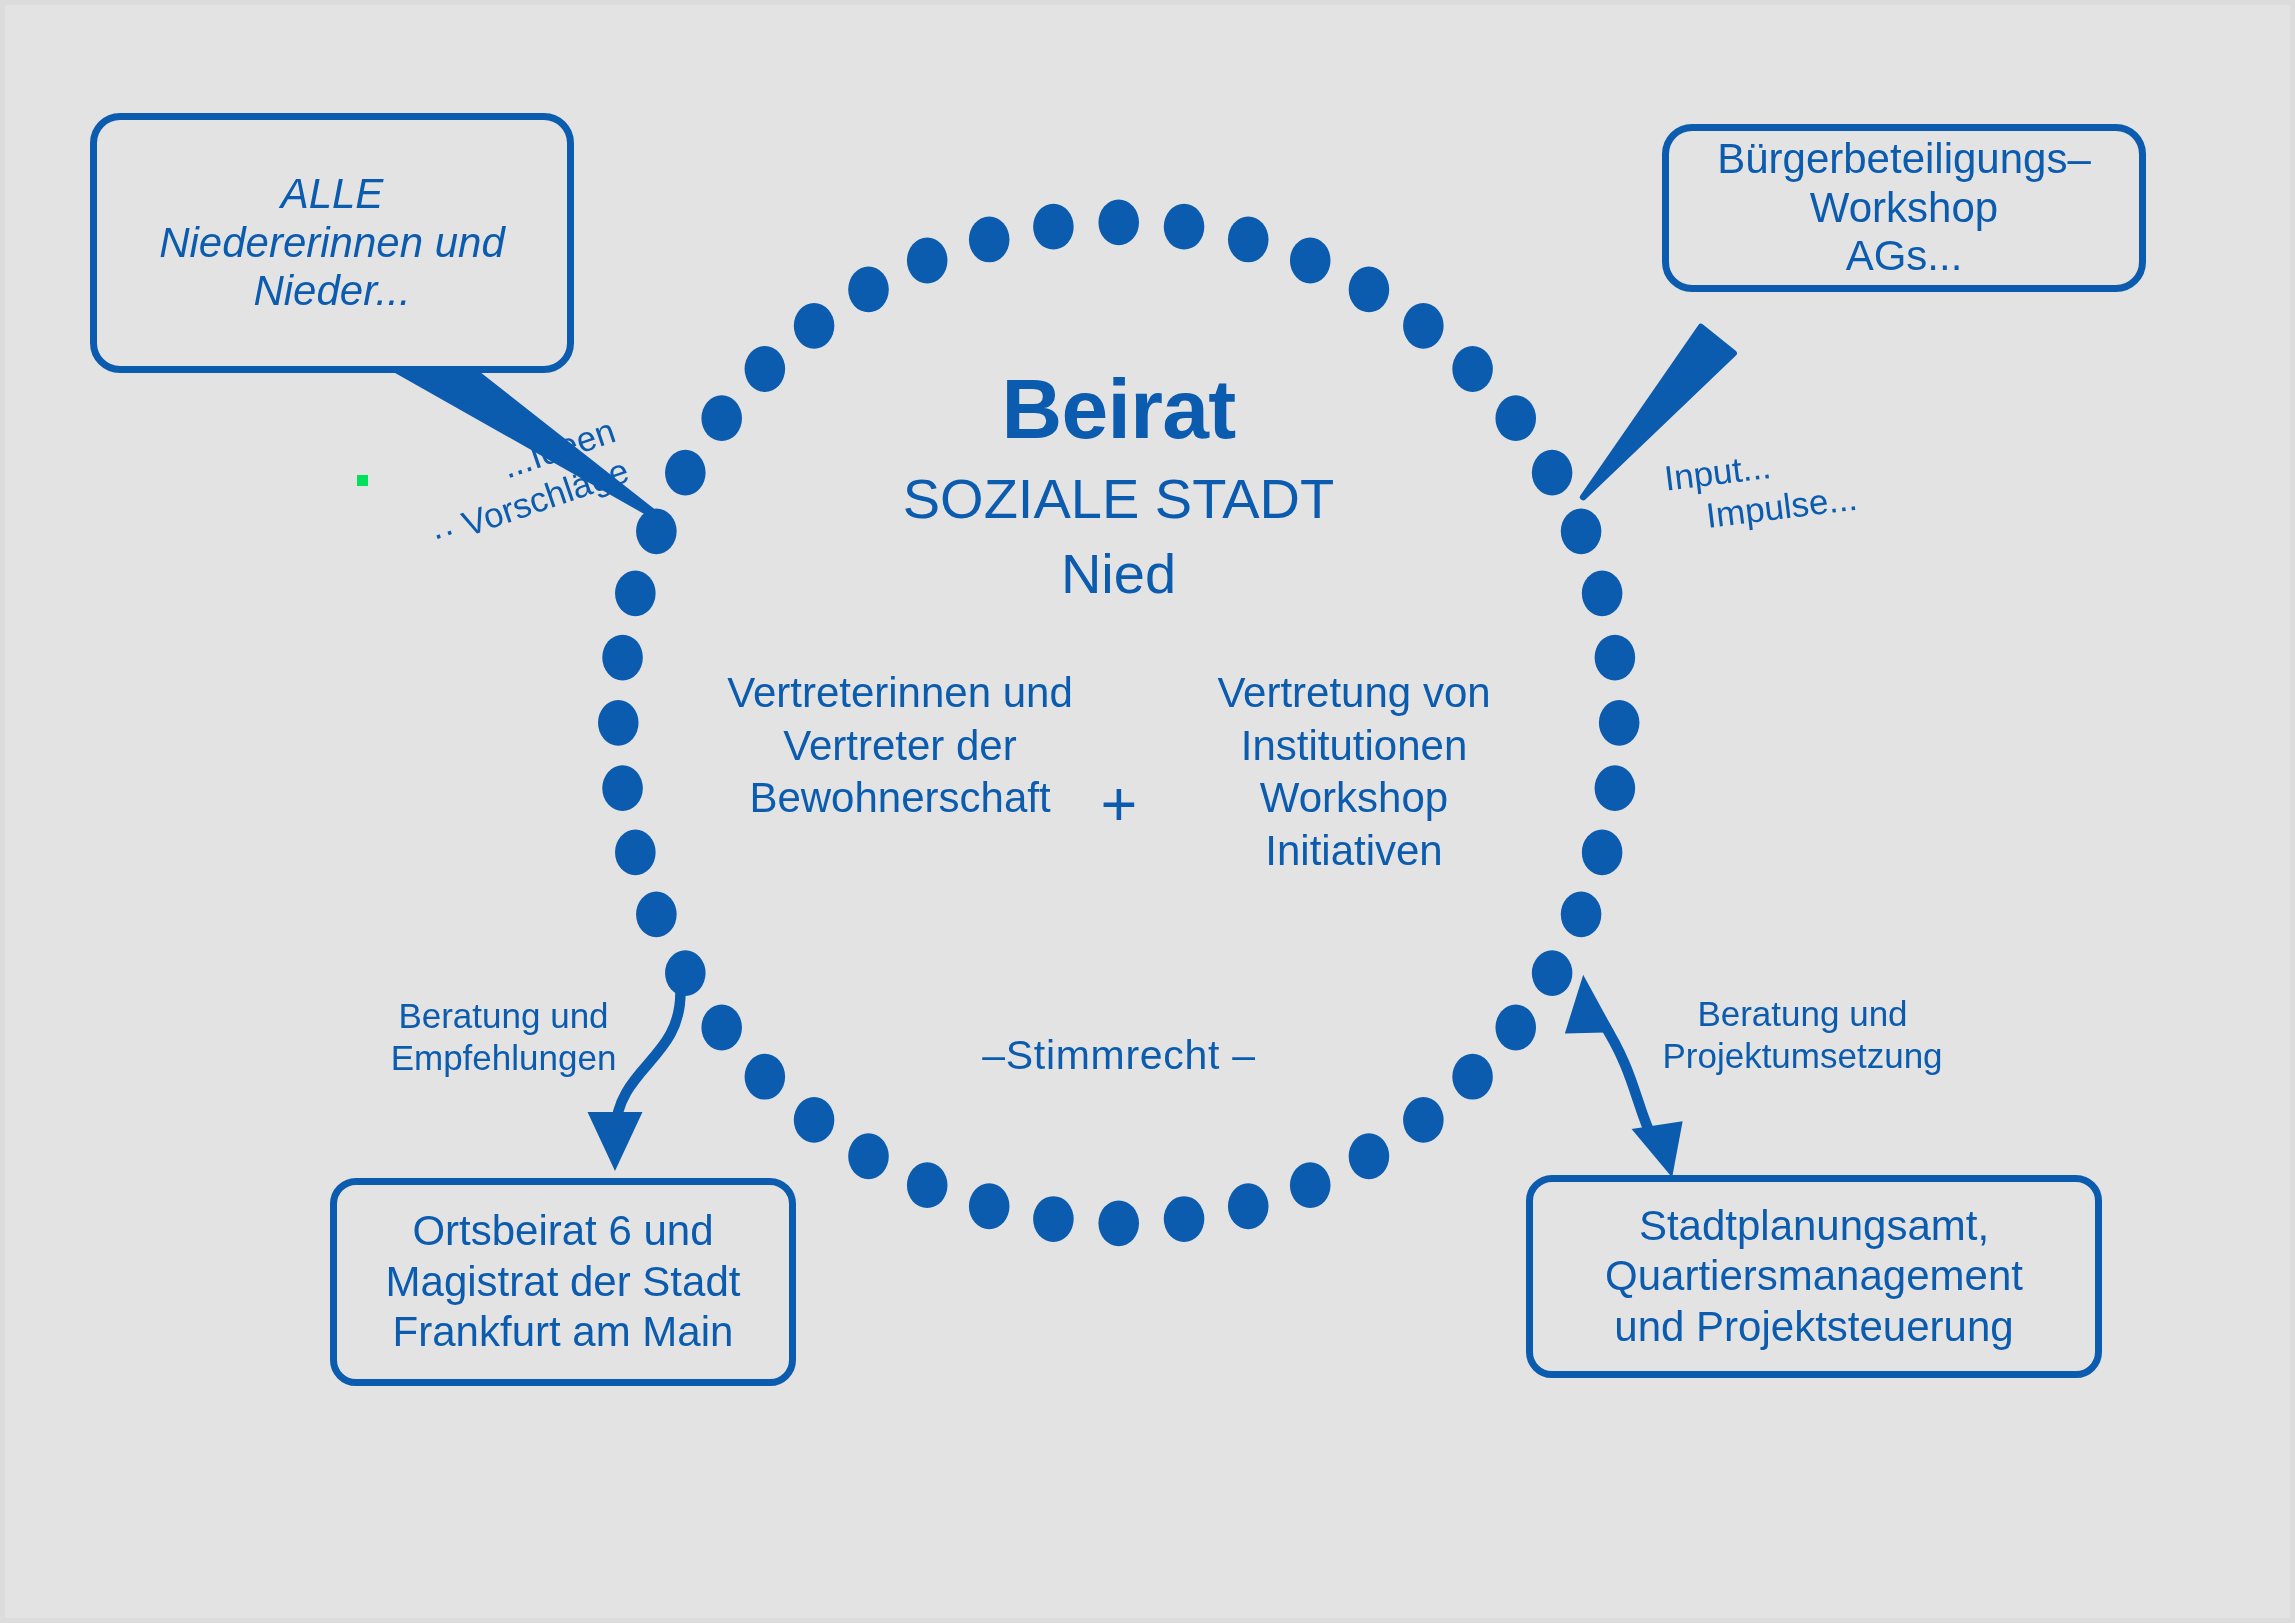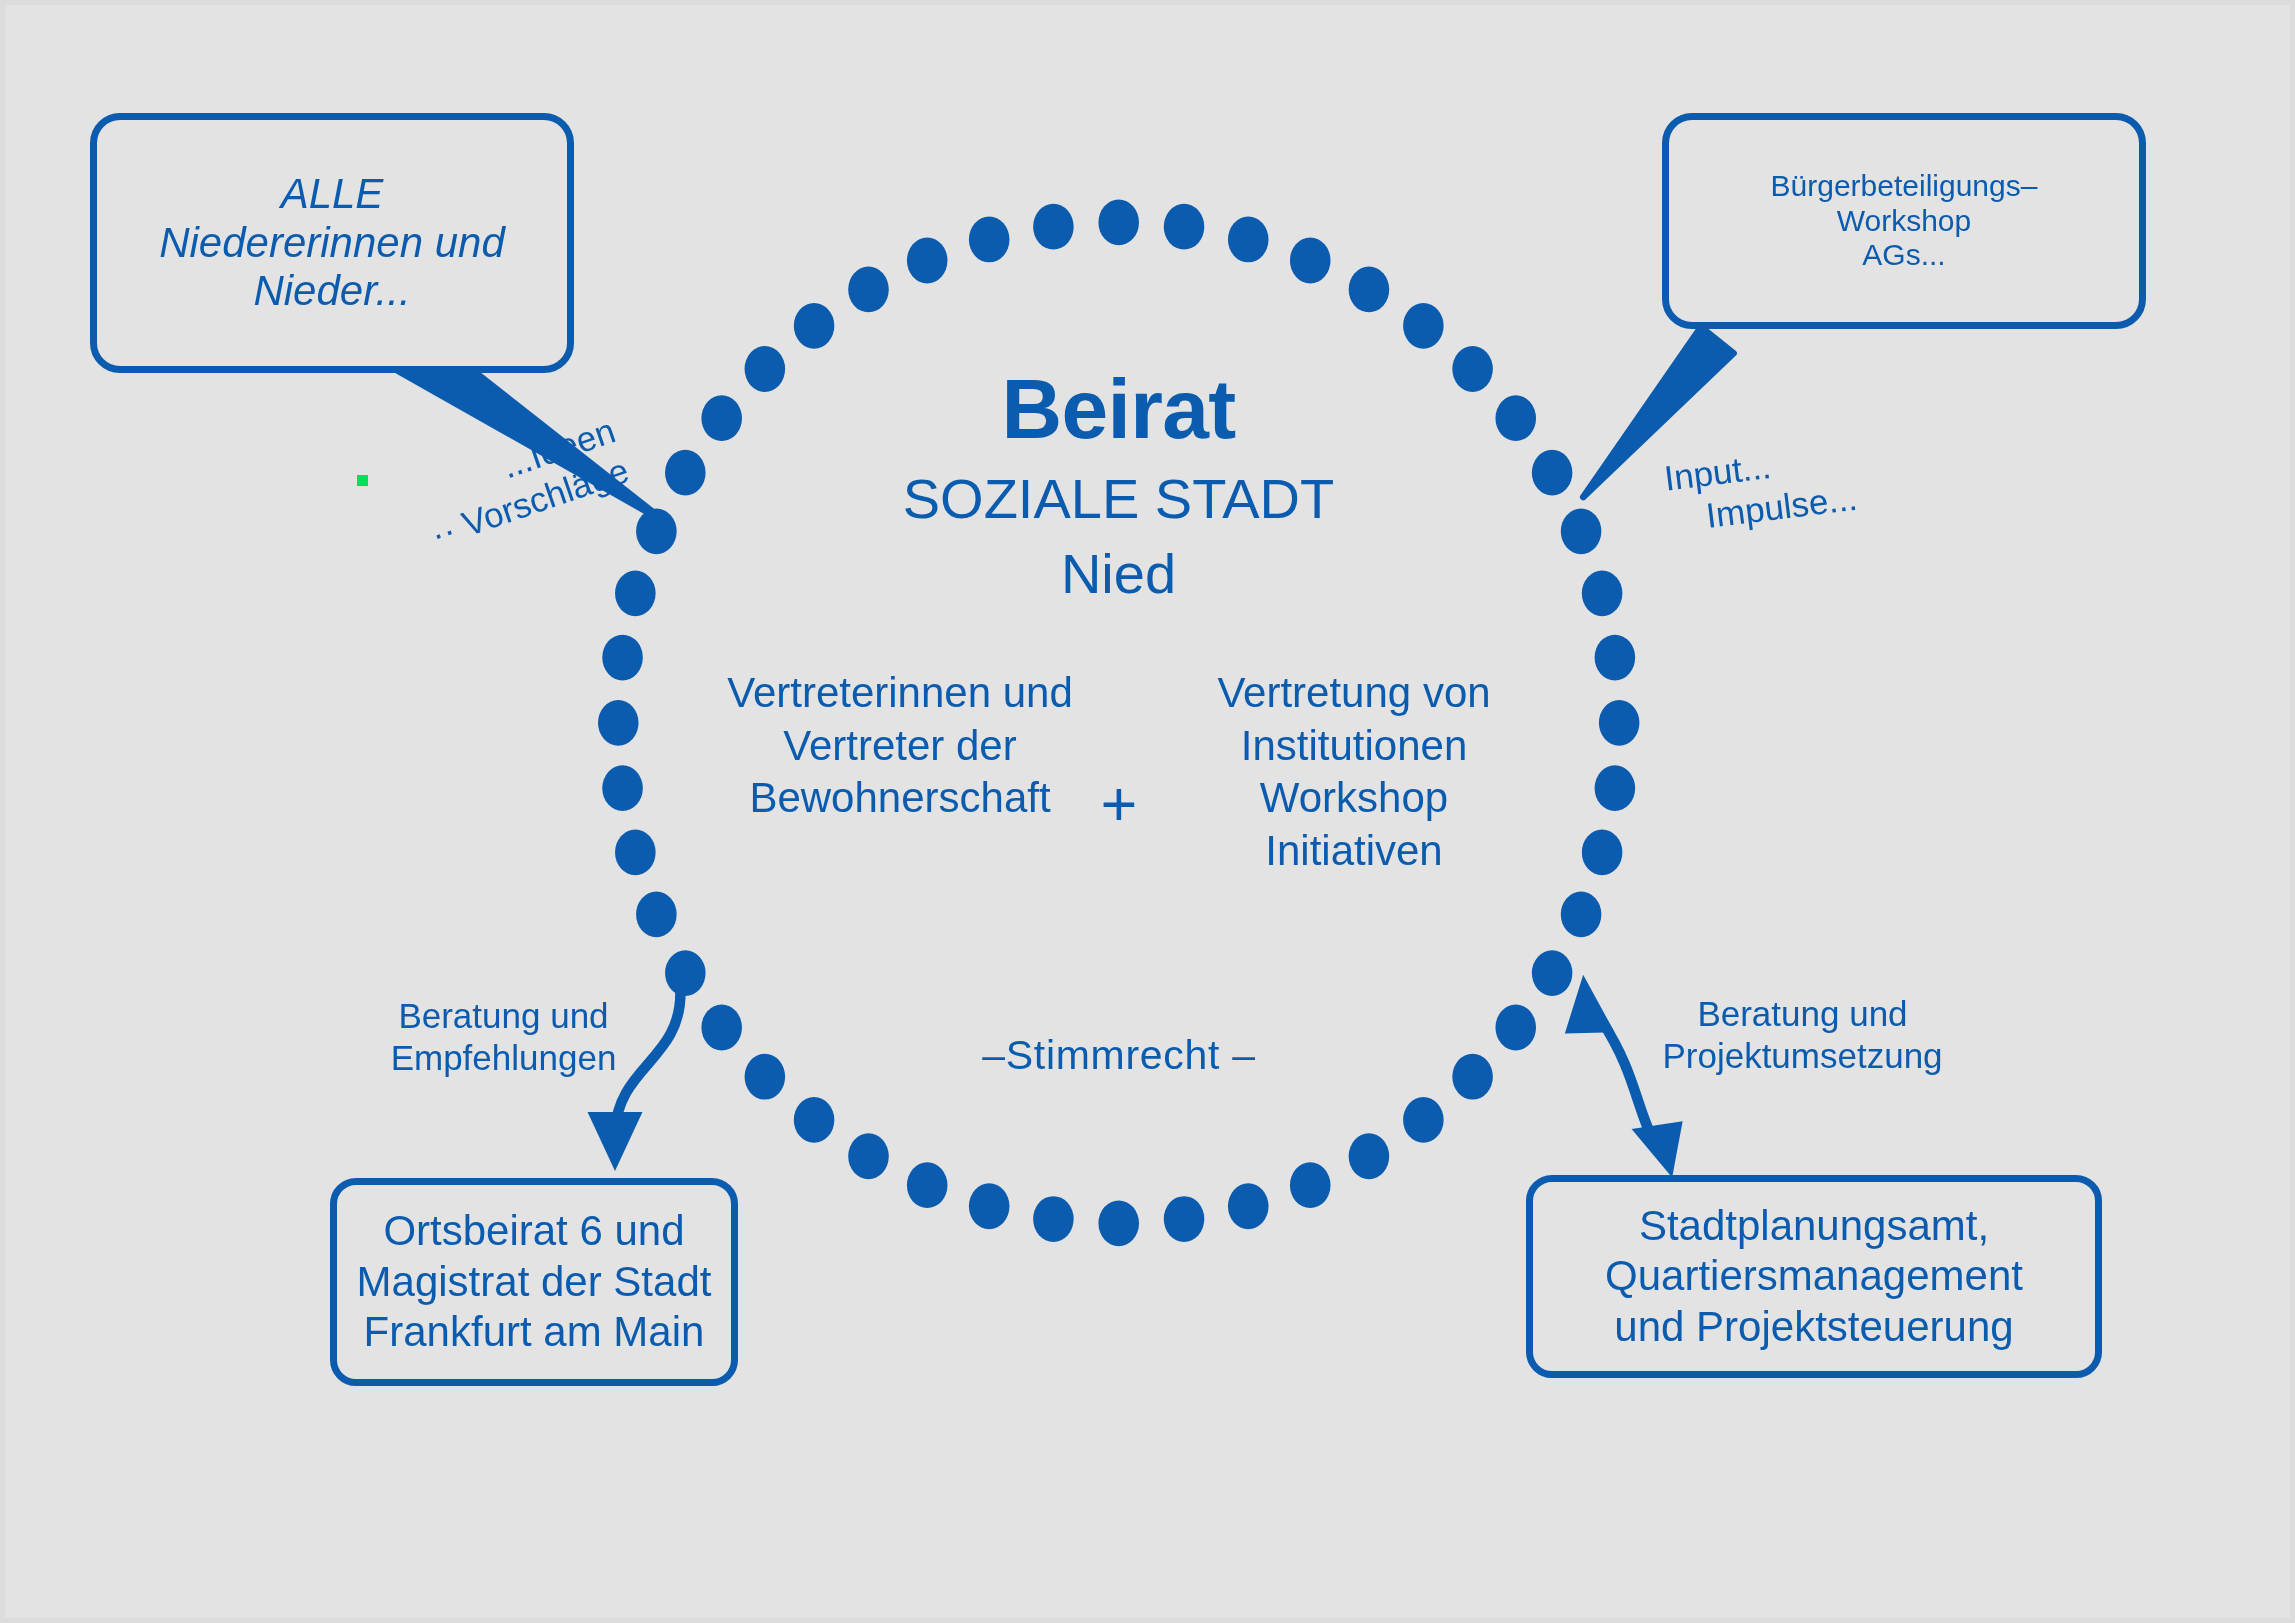--- a/index.html
+++ b/index.html
@@ -49,23 +49,23 @@
   }
   .bubble .ln { display: block; white-space: nowrap; }
 
   #bubble-all {
     left: 90px; top: 113px;
     width: 484px; height: 260px;
     font-size: 42px;
     font-style: italic;
   }
   #bubble-workshop {
-    left: 1662px; top: 113px;
-    width: 484px; height: 216px;
-    font-size: 30px;
+    left: 1662px; top: 124px;
+    width: 484px; height: 168px;
+    font-size: 42px;
   }
 
   
   .rbox {
     position: absolute;
     box-sizing: border-box;
     border: 7.2px solid #0b5baf;
     border-radius: 26px;
     background: #e3e3e3;
     display: flex;
@@ -74,21 +74,21 @@
     justify-content: center;
     text-align: center;
     line-height: 1.2;
     font-size: 42px;
     z-index: 6;
   }
   .rbox .ln { display: block; white-space: nowrap; }
 
   #box-ortsbeirat {
     left: 330px; top: 1178px;
-    width: 408px; height: 208px;
+    width: 466px; height: 208px;
   }
   #box-stadtplanungsamt {
     left: 1526px; top: 1175px;
     width: 576px; height: 203px;
   }
 
   
   .ctext {
     position: absolute;
     text-align: center;

